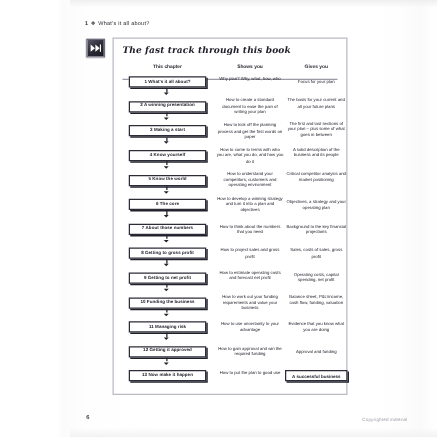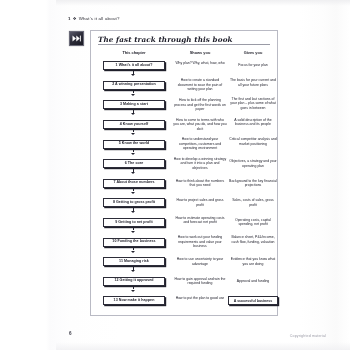--- a/index.html
+++ b/index.html
@@ -85,21 +85,21 @@
     position: absolute;
     left: 7px;
     top: 4px;
     width: 172px;
     font-family: "DejaVu Serif", serif;
     font-style: italic;
     font-weight: bold;
     font-size: 7.2px;
     color: #20202c;
     letter-spacing: 0.1px;
-    padding-bottom: 0;
+    padding-bottom: 19px;
     border-bottom: 0.6px solid #9a9ba6;
   }
 
   .col-heads {
     position: absolute;
     top: 19px;
     left: 0;
     width: 188px;
     height: 7px;
   }

